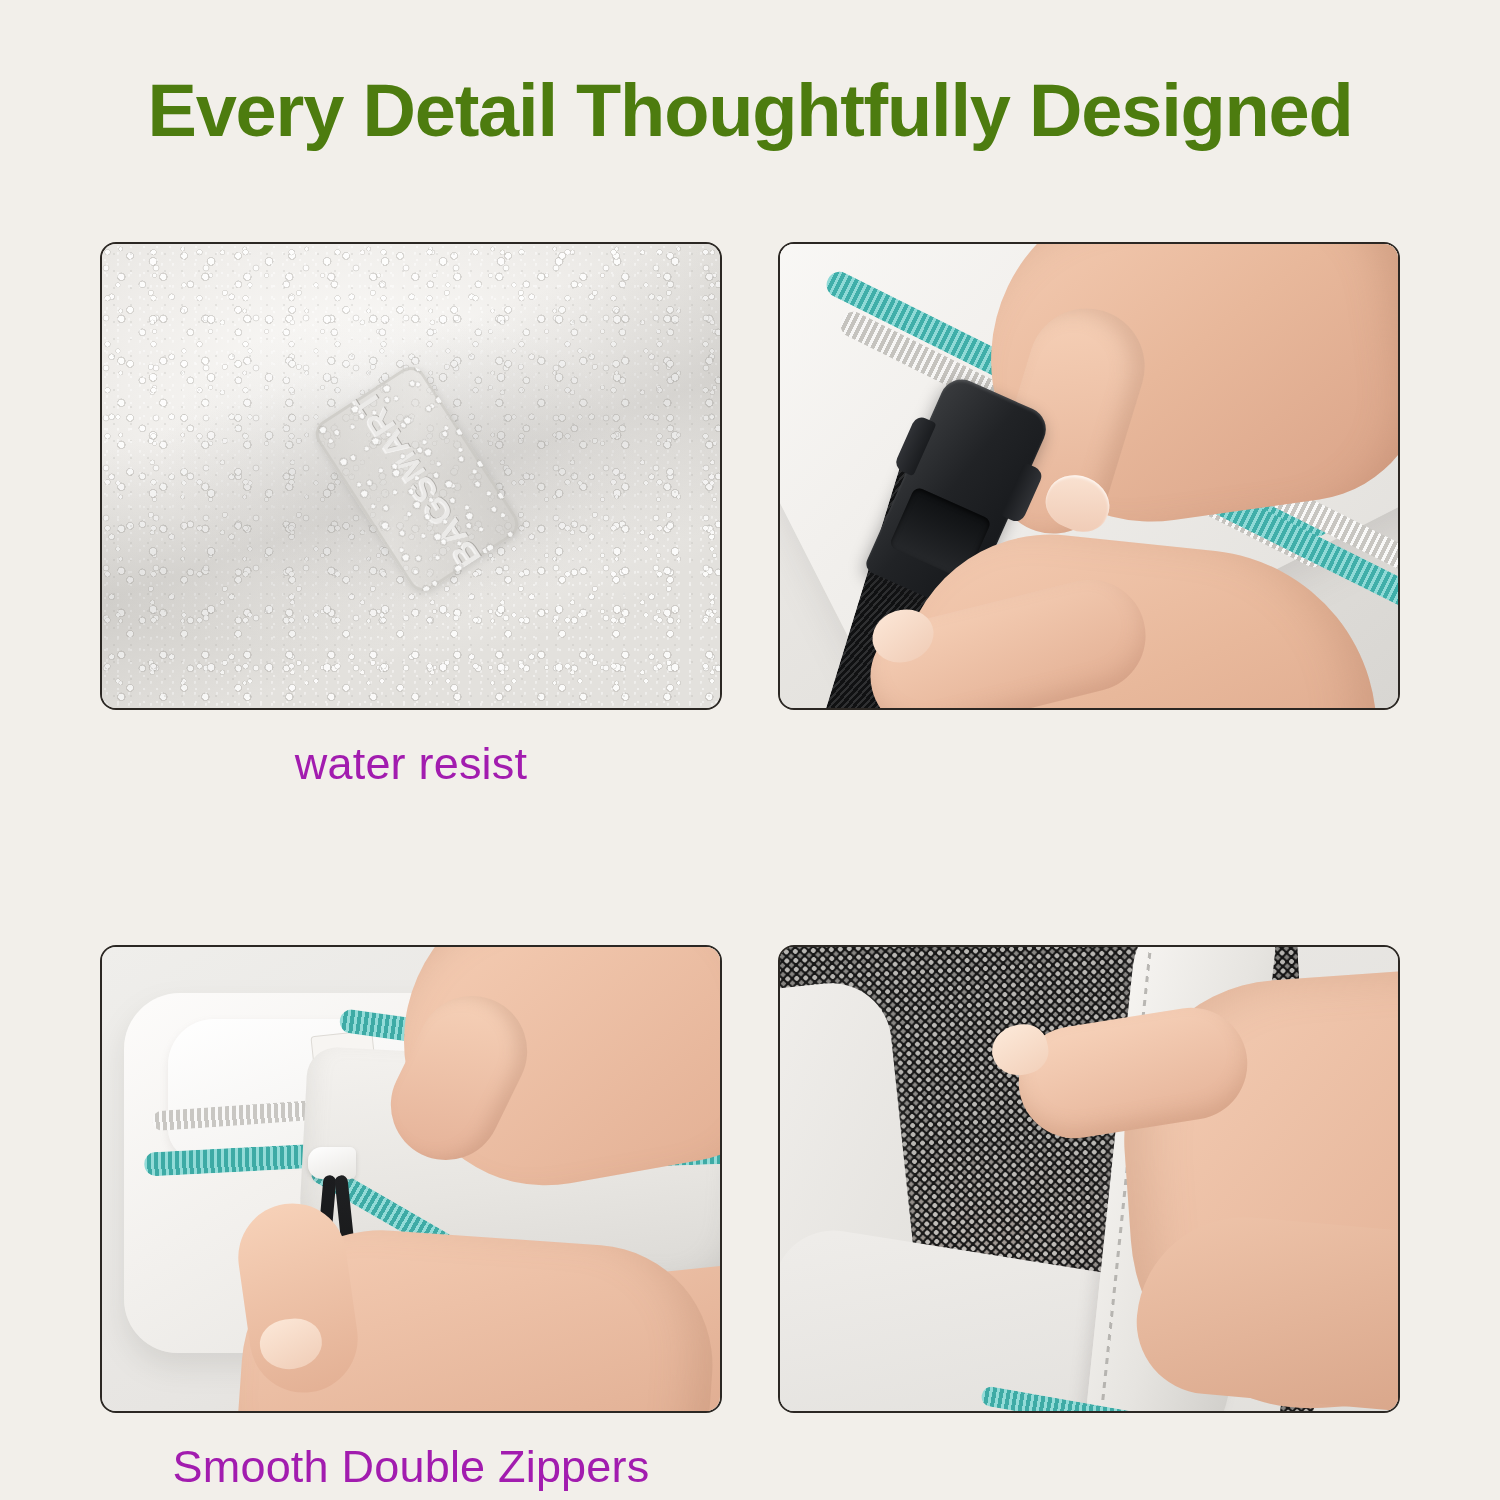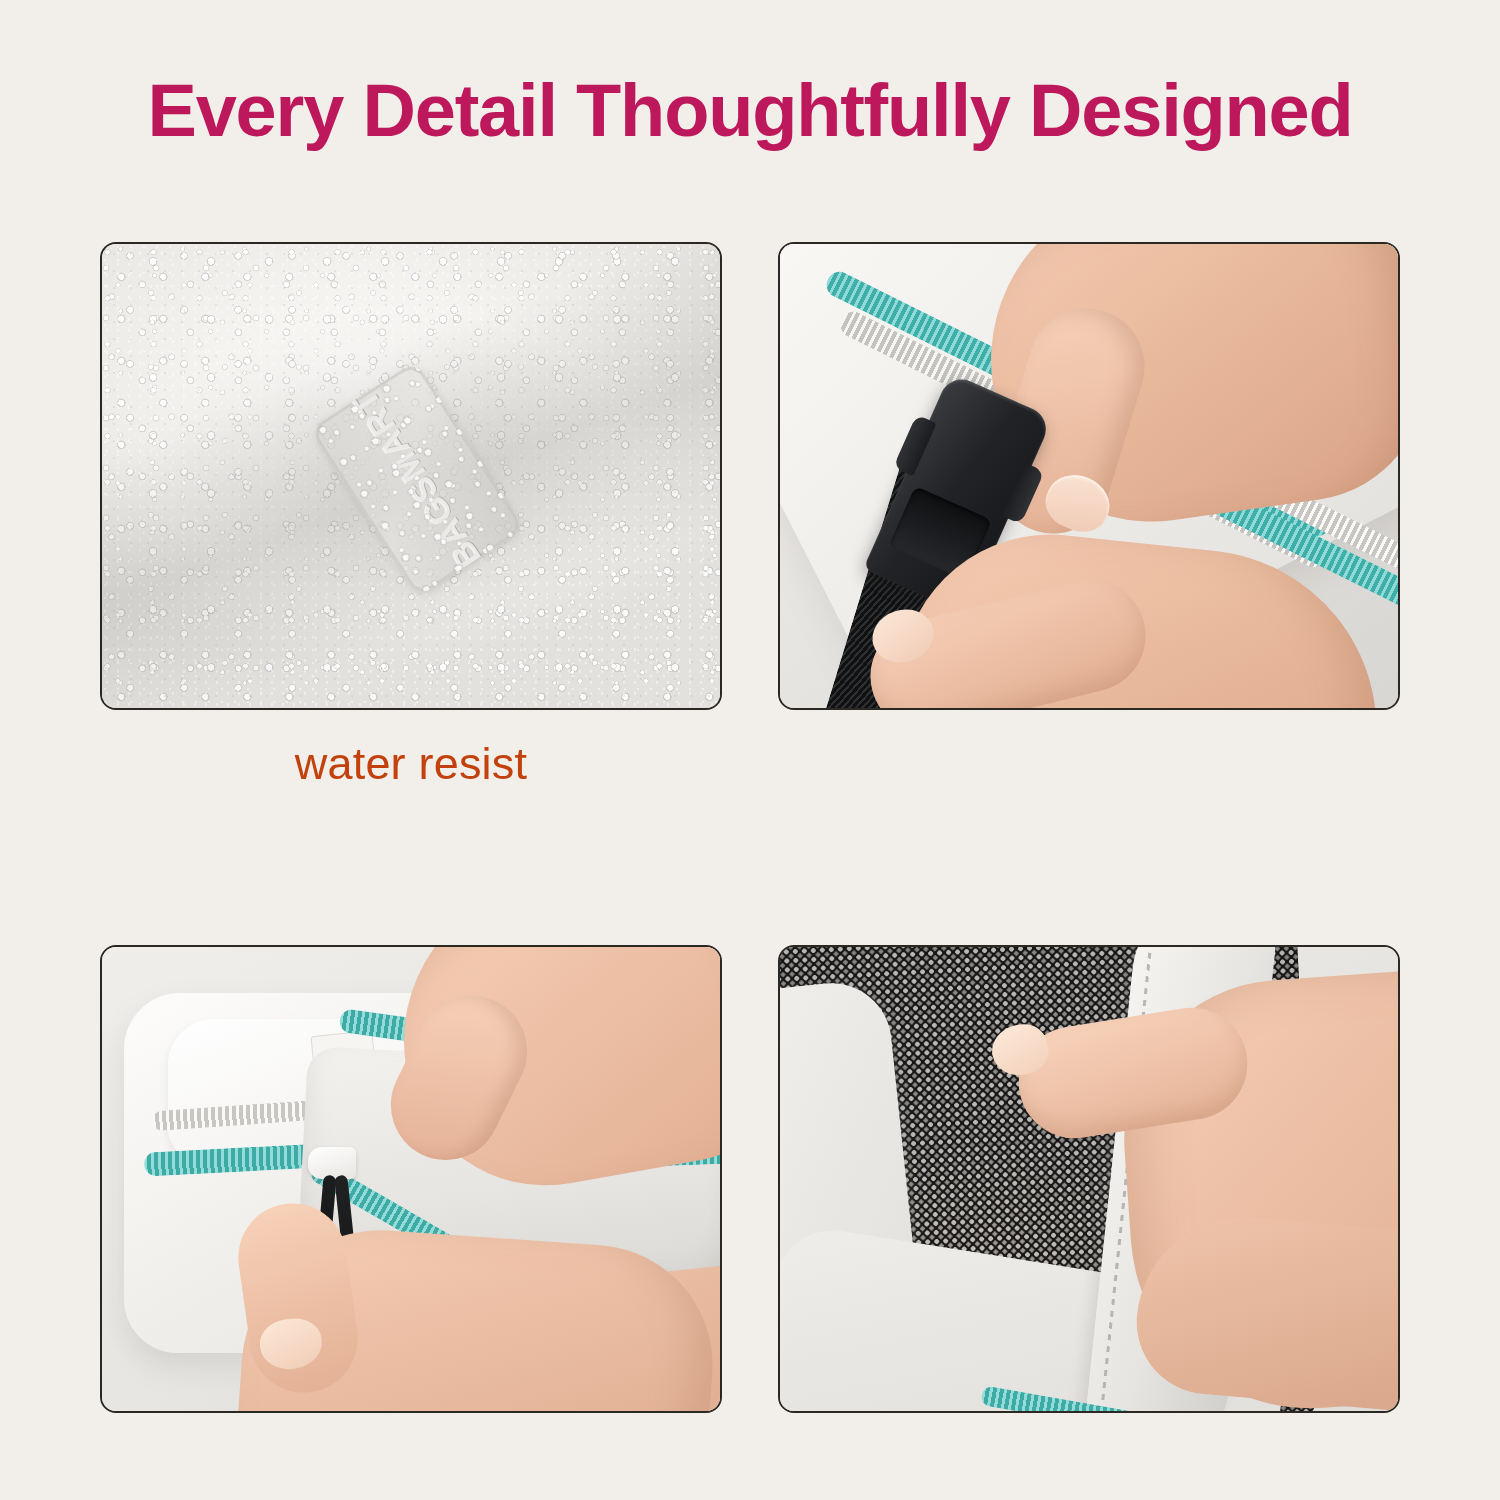--- a/index.html
+++ b/index.html
@@ -18,21 +18,21 @@
   }
 
   
   .title {
     position:absolute;
     top:74px; left:0; width:1500px;
     text-align:center;
     font-size:74px;
     font-weight:bold;
     letter-spacing:-1.2px;
-    color:#be185d;
+    color:#4d7c0f;
     line-height:1.0;
     white-space:nowrap;
   }
 
   
   .grid {
     position:absolute;
     top:242px; left:100px;
     width:1300px;
     display:grid;
@@ -54,21 +54,21 @@
     background:#E9E7E3;
   }
   .cell.row2 .photo { height:468px; }
 
   .caption {
     margin-top:28px;
     text-align:center;
     font-size:45px;
     font-weight:normal;
     letter-spacing:0.2px;
-    color:#c2410c;
+    color:#a21caf;
     line-height:1.15;
     white-space:nowrap;
   }
 
   
   .p1-bg {
     position:absolute; inset:0;
     background:
       radial-gradient(ellipse 70% 60% at 42% 30%, #FCFBF9 0%, #F0EEEB 55%, #E3E1DD 100%);
   }
@@ -582,20 +582,21 @@
         <div class="p3-cord"></div>
         <div class="p3-cord2"></div>
         <div class="p3-cord-knot"></div>
         <div class="p3-hand-top"></div>
         <div class="p3-finger-top"></div>
         <div class="p3-arm"></div>
         <div class="p3-hand-bottom"></div>
         <div class="p3-finger-b1"></div>
         <div class="p3-nail-b1"></div>
       </div>
+      <div class="caption">Smooth Double Zippers</div>
     </div>
 
     <div class="cell row2">
       <div class="photo">
         <div class="p4-bg"></div>
         <div class="p4-mesh">
           <div class="p4-mesh-content"></div>
           <div class="p4-mesh-tex"></div>
           <div class="p4-mesh-tex2"></div>
           <div class="p4-mesh-seam"></div>

